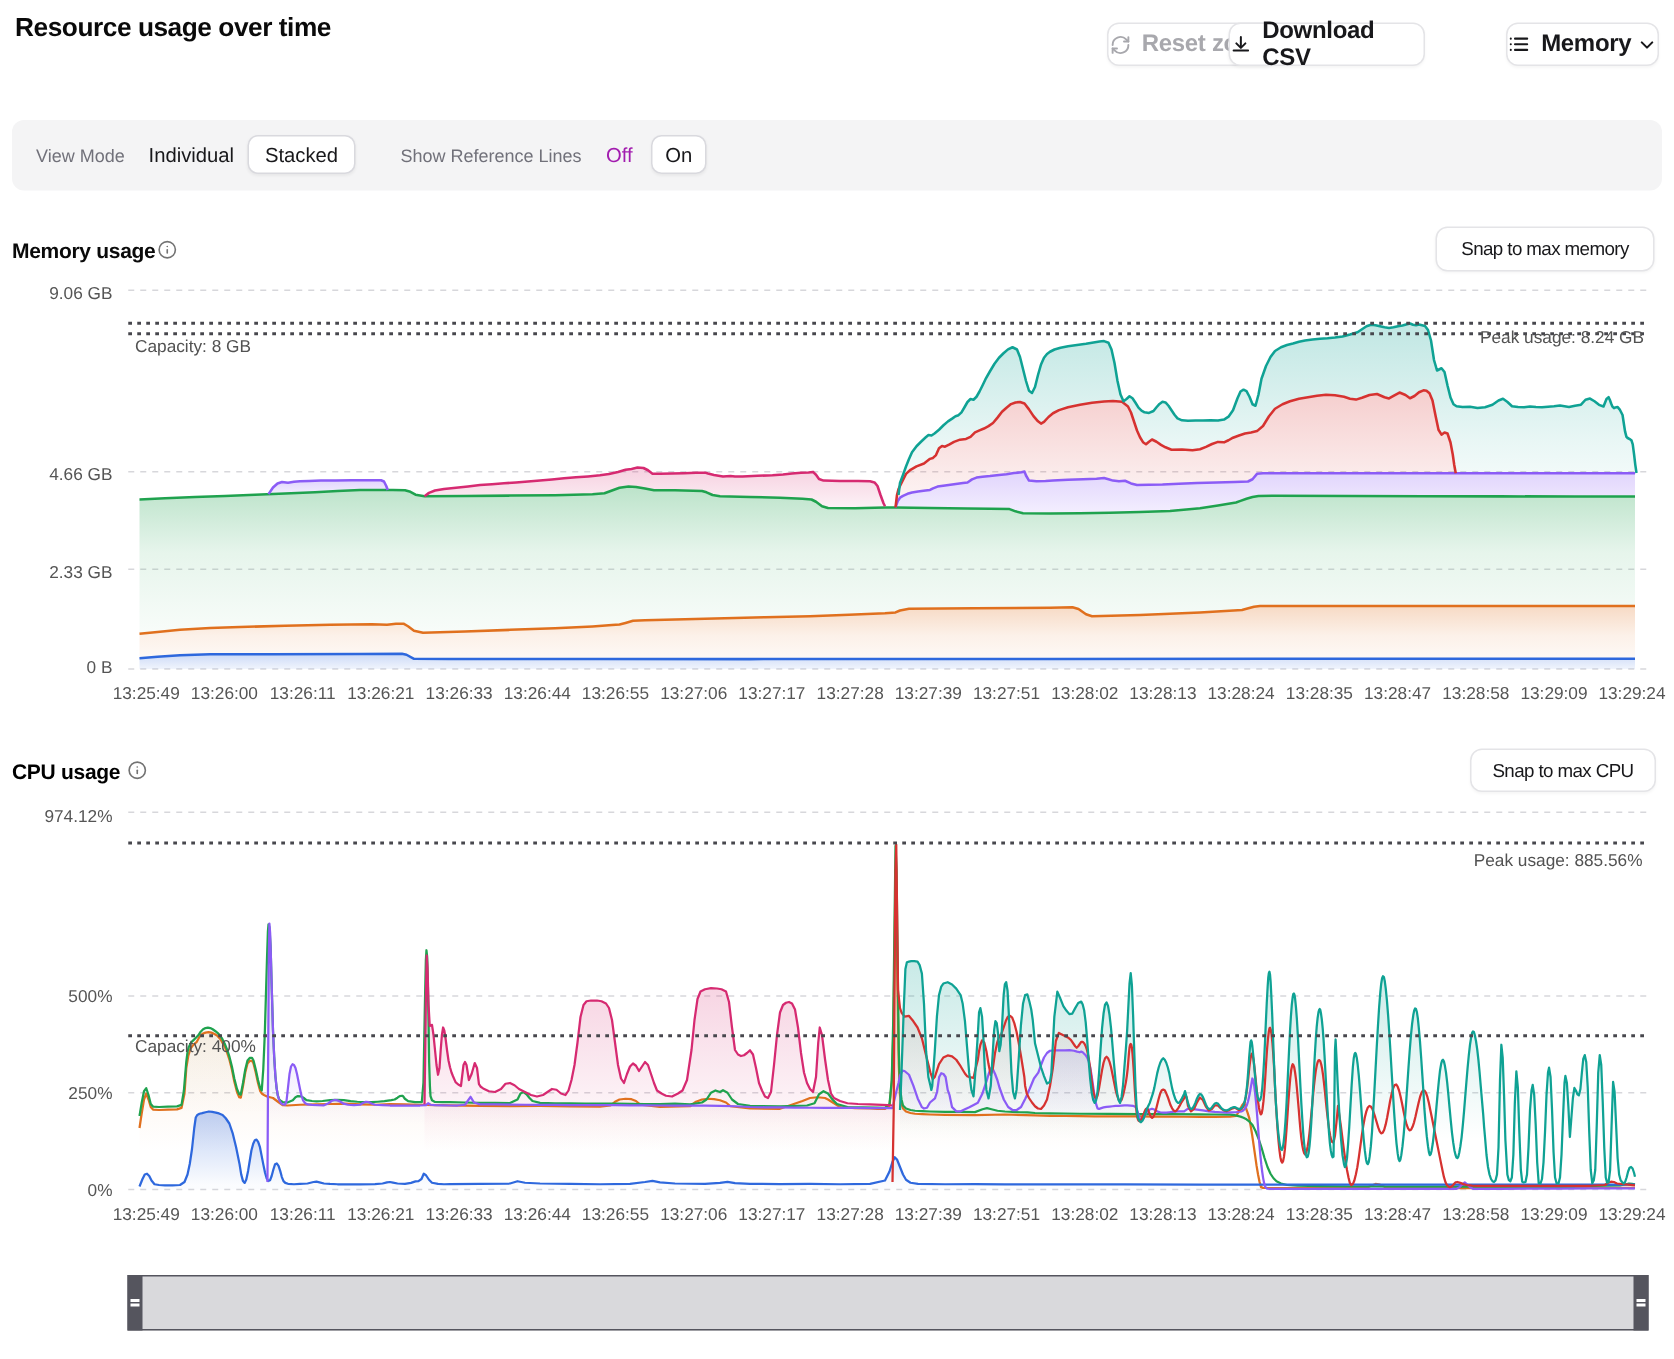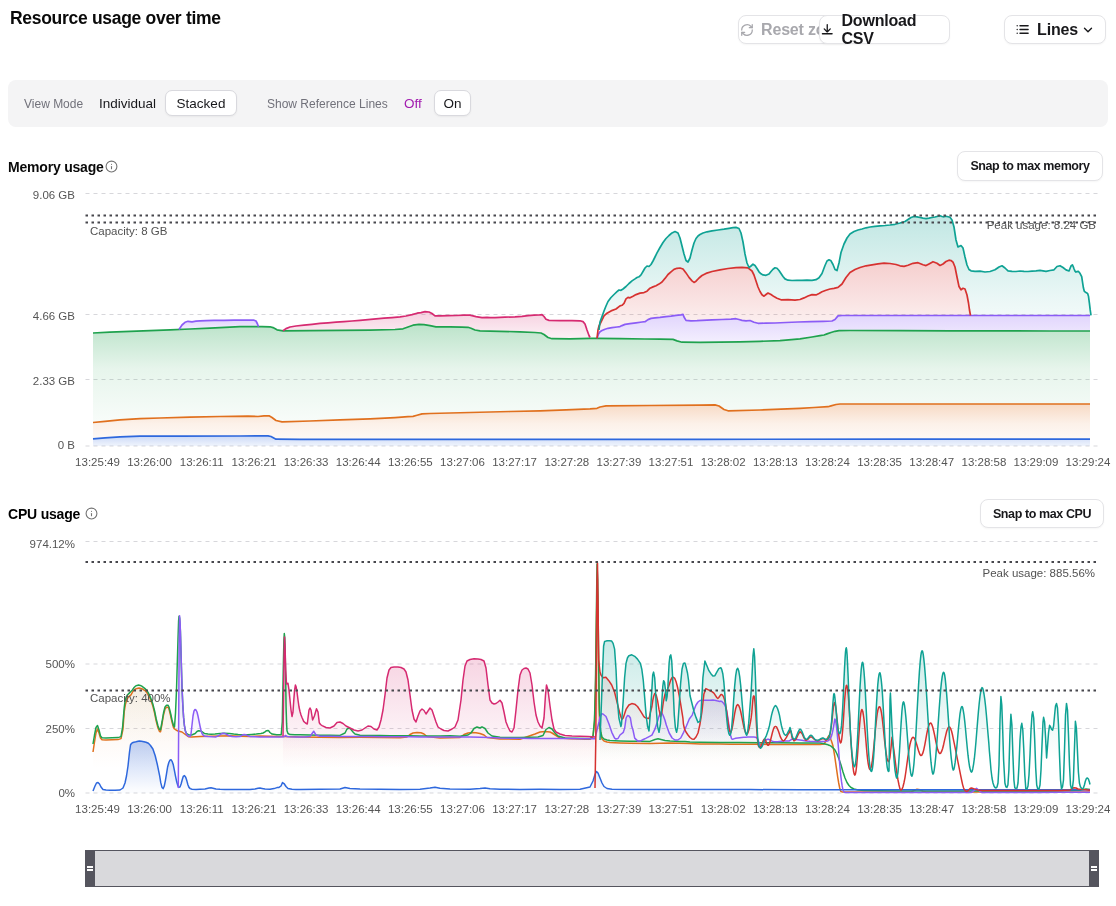--- a/index.html
+++ b/index.html
@@ -1,21 +1,21 @@
 <!DOCTYPE html>
 <html><head><meta charset="utf-8">
 <style>
 * { margin:0; padding:0; box-sizing:border-box; }
 html,body { width:1116px; height:906px; background:#fff; font-family:"Liberation Sans", sans-serif; }
 #page { position:relative; width:1116px; height:906px; overflow:hidden; }
 .btn { position:absolute; display:flex; align-items:center; justify-content:center; gap:7px;
   background:#fff; border:1px solid #e4e4e7; border-radius:8px; font-size:16px; font-weight:700;
   letter-spacing:-0.2px; color:#18181b; box-shadow:0 1px 2px rgba(0,0,0,0.04); }
 .sbtn { position:absolute; display:flex; align-items:center; justify-content:center;
-  background:#fff; border:1px solid #e4e4e7; border-radius:8px; font-size:12.5px; font-weight:700;
+  background:#fff; border:1px solid #e4e4e7; border-radius:8px; font-size:12.5px; font-weight:400;
   letter-spacing:-0.4px; color:#18181b; box-shadow:0 1px 2px rgba(0,0,0,0.04); }
 .pill { display:flex; align-items:center; justify-content:center; background:#fff;
   border:1px solid #d9d9de; border-radius:7px; font-size:13.5px; color:#18181b;
   box-shadow:0 1px 2px rgba(0,0,0,0.05); }
 </style></head>
 <body>
 <div id="page">
   <div style="position:absolute;left:10px;top:8px;font-size:17.5px;font-weight:700;color:#0a0a0a;letter-spacing:-0.3px">Resource usage over time</div>
 
   <div class="btn" style="left:738px;top:15px;width:113px;height:29px;color:#a8a8ad">
@@ -33,21 +33,21 @@
         <path d="m7 11 5 5 5-5"></path>
         <path d="M4 19h16"></path>
       </svg>
       <span>Download CSV</span>
     </div>
   <div class="btn" style="left:1004px;top:15px;width:102px;height:29px">
       <svg width="15" height="15" viewBox="0 0 24 24" fill="none" stroke="#18181b" stroke-width="2.2" stroke-linecap="round" stroke-linejoin="round">
         <path d="M8 6h13M8 12h13M8 18h13"></path>
         <path d="M3.5 6h.01M3.5 12h.01M3.5 18h.01"></path>
       </svg>
-      <span style="margin-right:-4px">Lines</span>
+      <span style="margin-right:-4px">Memory</span>
       <svg width="14" height="14" viewBox="0 0 24 24" fill="none" stroke="#18181b" stroke-width="2.4" stroke-linecap="round" stroke-linejoin="round">
         <path d="m6 9 6 6 6-6"></path>
       </svg>
     </div>
 
   <div style="position:absolute;left:8px;top:80px;width:1100px;height:47px;background:#f4f4f5;border-radius:8px"></div>
   <div style="position:absolute;left:24px;top:97px;font-size:12px;color:#71717a">View Mode</div>
   <div style="position:absolute;left:99px;top:96px;font-size:13.5px;color:#18181b">Individual</div>
   <div class="pill" style="position:absolute;left:165px;top:90px;width:72px;height:26px">Stacked</div>
   <div style="position:absolute;left:267px;top:97px;font-size:12px;color:#71717a">Show Reference Lines</div>

